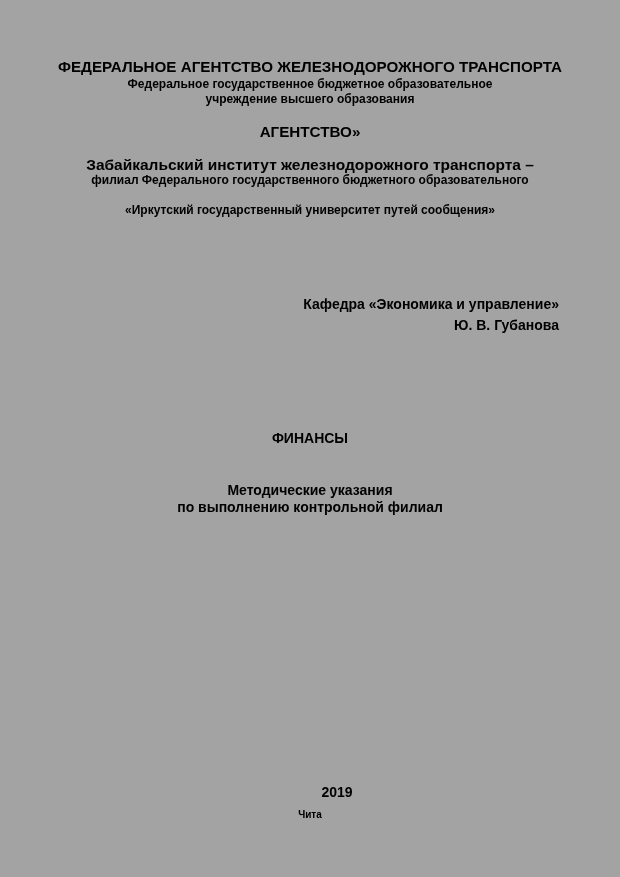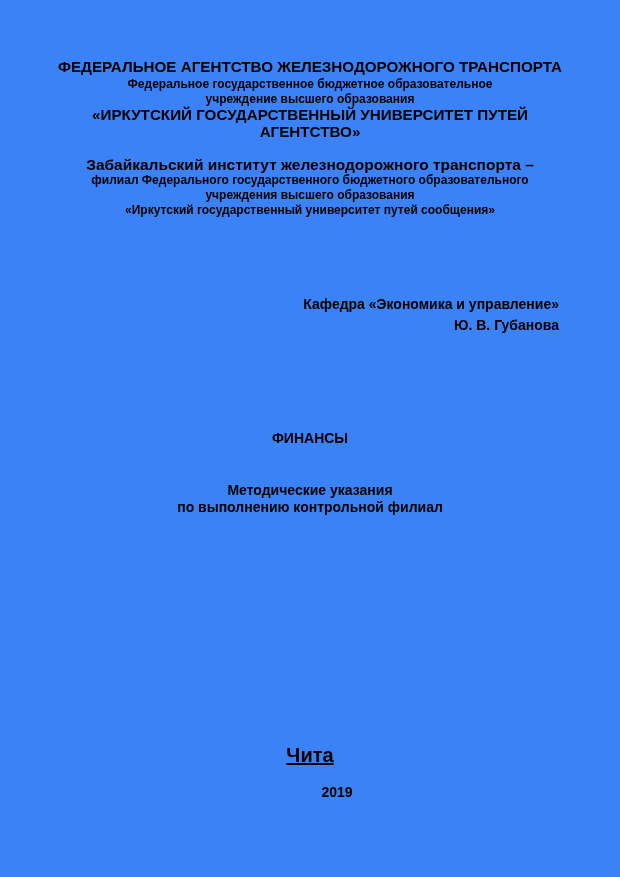--- a/index.html
+++ b/index.html
@@ -13,21 +13,21 @@
       position: relative;
       overflow: hidden;
       font-family: "Liberation Sans", "DejaVu Sans", sans-serif;
       color: #000000;
     }
     .page {
       position: absolute;
       left: 0; top: 0;
       width: 620px;
       height: 877px;
-      background: #3b82f6;
+      background: #a3a3a3;
     }
     .line {
       position: absolute;
       left: 0;
       width: 620px;
       text-align: center;
       white-space: nowrap;
       font-weight: bold;
     }
     .h-big { font-size: 15.2px; }
@@ -44,32 +44,30 @@
     .normal { font-weight: bold; font-size: 14px; }
   </style>
 </head>
 <body>
 
 <div class="page">
 
   <div class="line h-big" style="top:58px;">ФЕДЕРАЛЬНОЕ АГЕНТСТВО ЖЕЛЕЗНОДОРОЖНОГО ТРАНСПОРТА</div>
   <div class="line h-small" style="top:77px;">Федеральное государственное бюджетное образовательное</div>
   <div class="line h-small" style="top:92px;">учреждение высшего образования</div>
-  <div class="line h-big" style="top:106px;">«ИРКУТСКИЙ ГОСУДАРСТВЕННЫЙ УНИВЕРСИТЕТ ПУТЕЙ</div>
   <div class="line h-big" style="top:123px;">АГЕНТСТВО»</div>
 
   <div class="line h-mid" style="top:156px;">Забайкальский институт железнодорожного транспорта –</div>
   <div class="line h-small" style="top:173px;">филиал Федерального государственного бюджетного образовательного</div>
-  <div class="line h-small" style="top:188px;">учреждения высшего образования</div>
   <div class="line h-small" style="top:203px;">«Иркутский государственный университет путей сообщения»</div>
 
   <div class="right" style="top:296px;">Кафедра «Экономика и управление»</div>
   <div class="right" style="top:317px;">Ю. В. Губанова</div>
 
   <div class="line" style="top:430px; font-size:14px;">ФИНАНСЫ</div>
 
   <div class="line normal" style="top:482px;">Методические указания</div>
   <div class="line normal" style="top:499px;">по выполнению контрольной филиал</div>
 
-  <div class="line" style="top:744px; font-size:20px;text-decoration:underline;">Чита</div>
+  <div class="line" style="top:809px; font-size:10px;">Чита</div>
   <div class="line" style="top:784px; font-size:14px;padding-left:27px;">2019</div>
 
 </div>
 
 </body></html>

